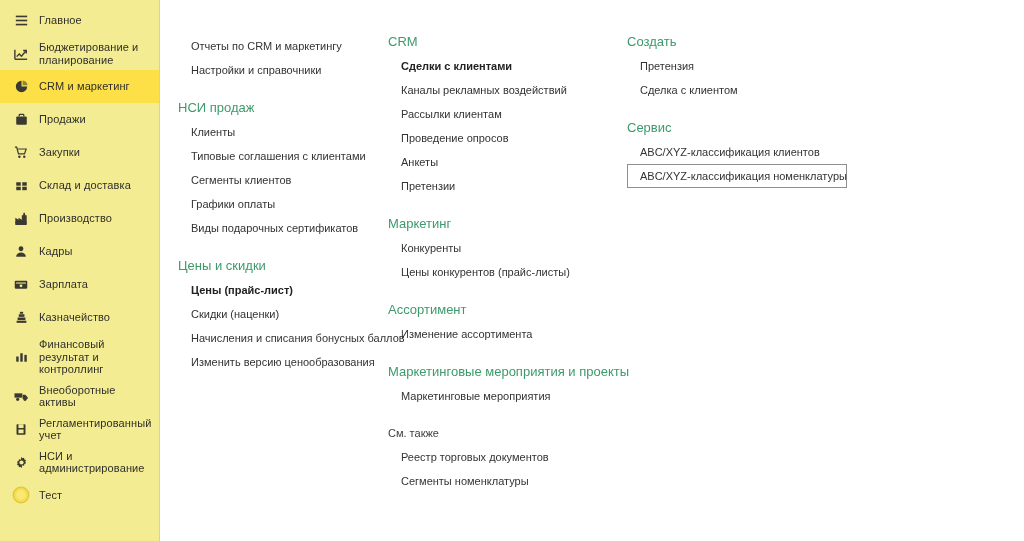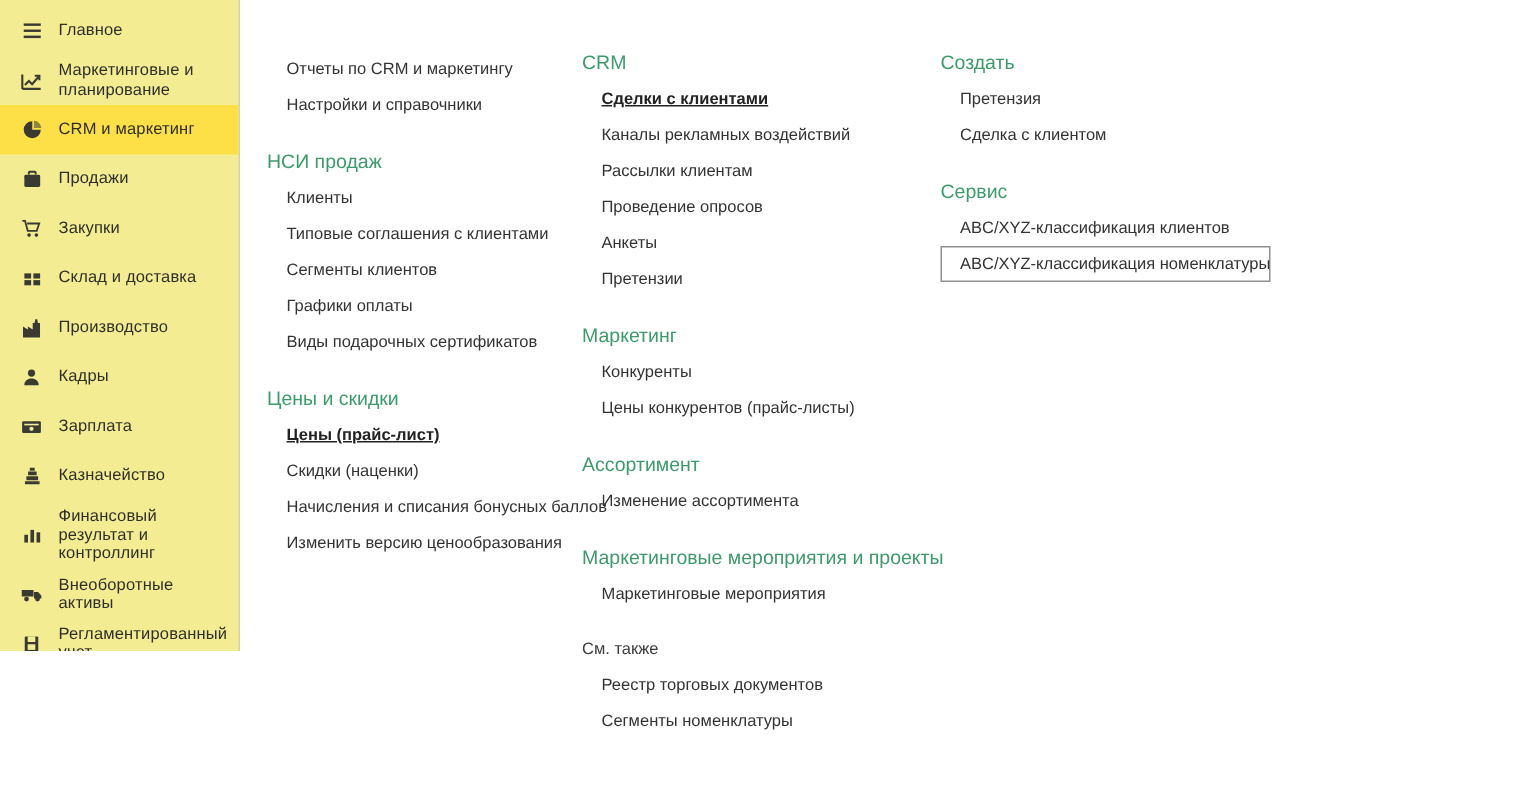--- a/index.html
+++ b/index.html
@@ -20,21 +20,21 @@
     position: relative;
     width: 1024px;
     height: 541px;
     display: flex;
   }
 
   
   .sidebar {
     position: relative;
     width: 160px;
-    height: 434px;
+    height: 541px;
     background: #f4ec92;
     flex: 0 0 160px;
     box-sizing: border-box;
     padding-top: 4px;
     border-right: 1px solid #d8d2a0;
     overflow: hidden;
   }
   .nav-item {
     position: relative;
     display: flex;
@@ -111,21 +111,21 @@
     display: block;
     font-size: 11px;
     line-height: 13px;
     color: #333333;
     padding: 4.5px 2px 4.5px 12px;
     white-space: nowrap;
     cursor: default;
     box-sizing: border-box;
     border: 1px solid transparent;
   }
-  .cmd.bold { font-weight: bold; color: #222222; text-decoration: underline; }
+  .cmd.bold { font-weight: bold; color: #222222; }
   .cmd.focused {
     border: 1px solid #909090;
     padding: 4.5px 2px 4.5px 12px;
     background: #ffffff;
   }
   .spacer-18 { height: 18px; }
 </style>
 </head>
 <body>
 
@@ -144,21 +144,21 @@
       </div>
       <div class="nav-item">
         <span class="nav-icon">
           <svg width="14" height="14" viewBox="0 0 16 16" fill="none" stroke="currentColor" stroke-width="1.6">
             <path d="M1 14V3"></path>
             <path d="M1 14h14"></path>
             <path d="M3 11l3-3 2.5 2.5L14 4"></path>
             <path d="M10.5 4H14v3.5"></path>
           </svg>
         </span>
-        <span class="nav-label">Маркетинговые и планирование</span>
+        <span class="nav-label">Бюджетирование и планирование</span>
       </div>
       <div class="nav-item active">
         <span class="nav-icon">
           <svg width="13" height="13" viewBox="0 0 16 16" fill="currentColor">
             <path d="M8 1a7 7 0 1 0 7 7H8V1z"></path>
             <path d="M9.4 0.6V6.6h6a6.1 6.1 0 0 0-6-6z" opacity=".55"></path>
           </svg>
         </span>
         <span class="nav-label">CRM и маркетинг</span>
       </div>

